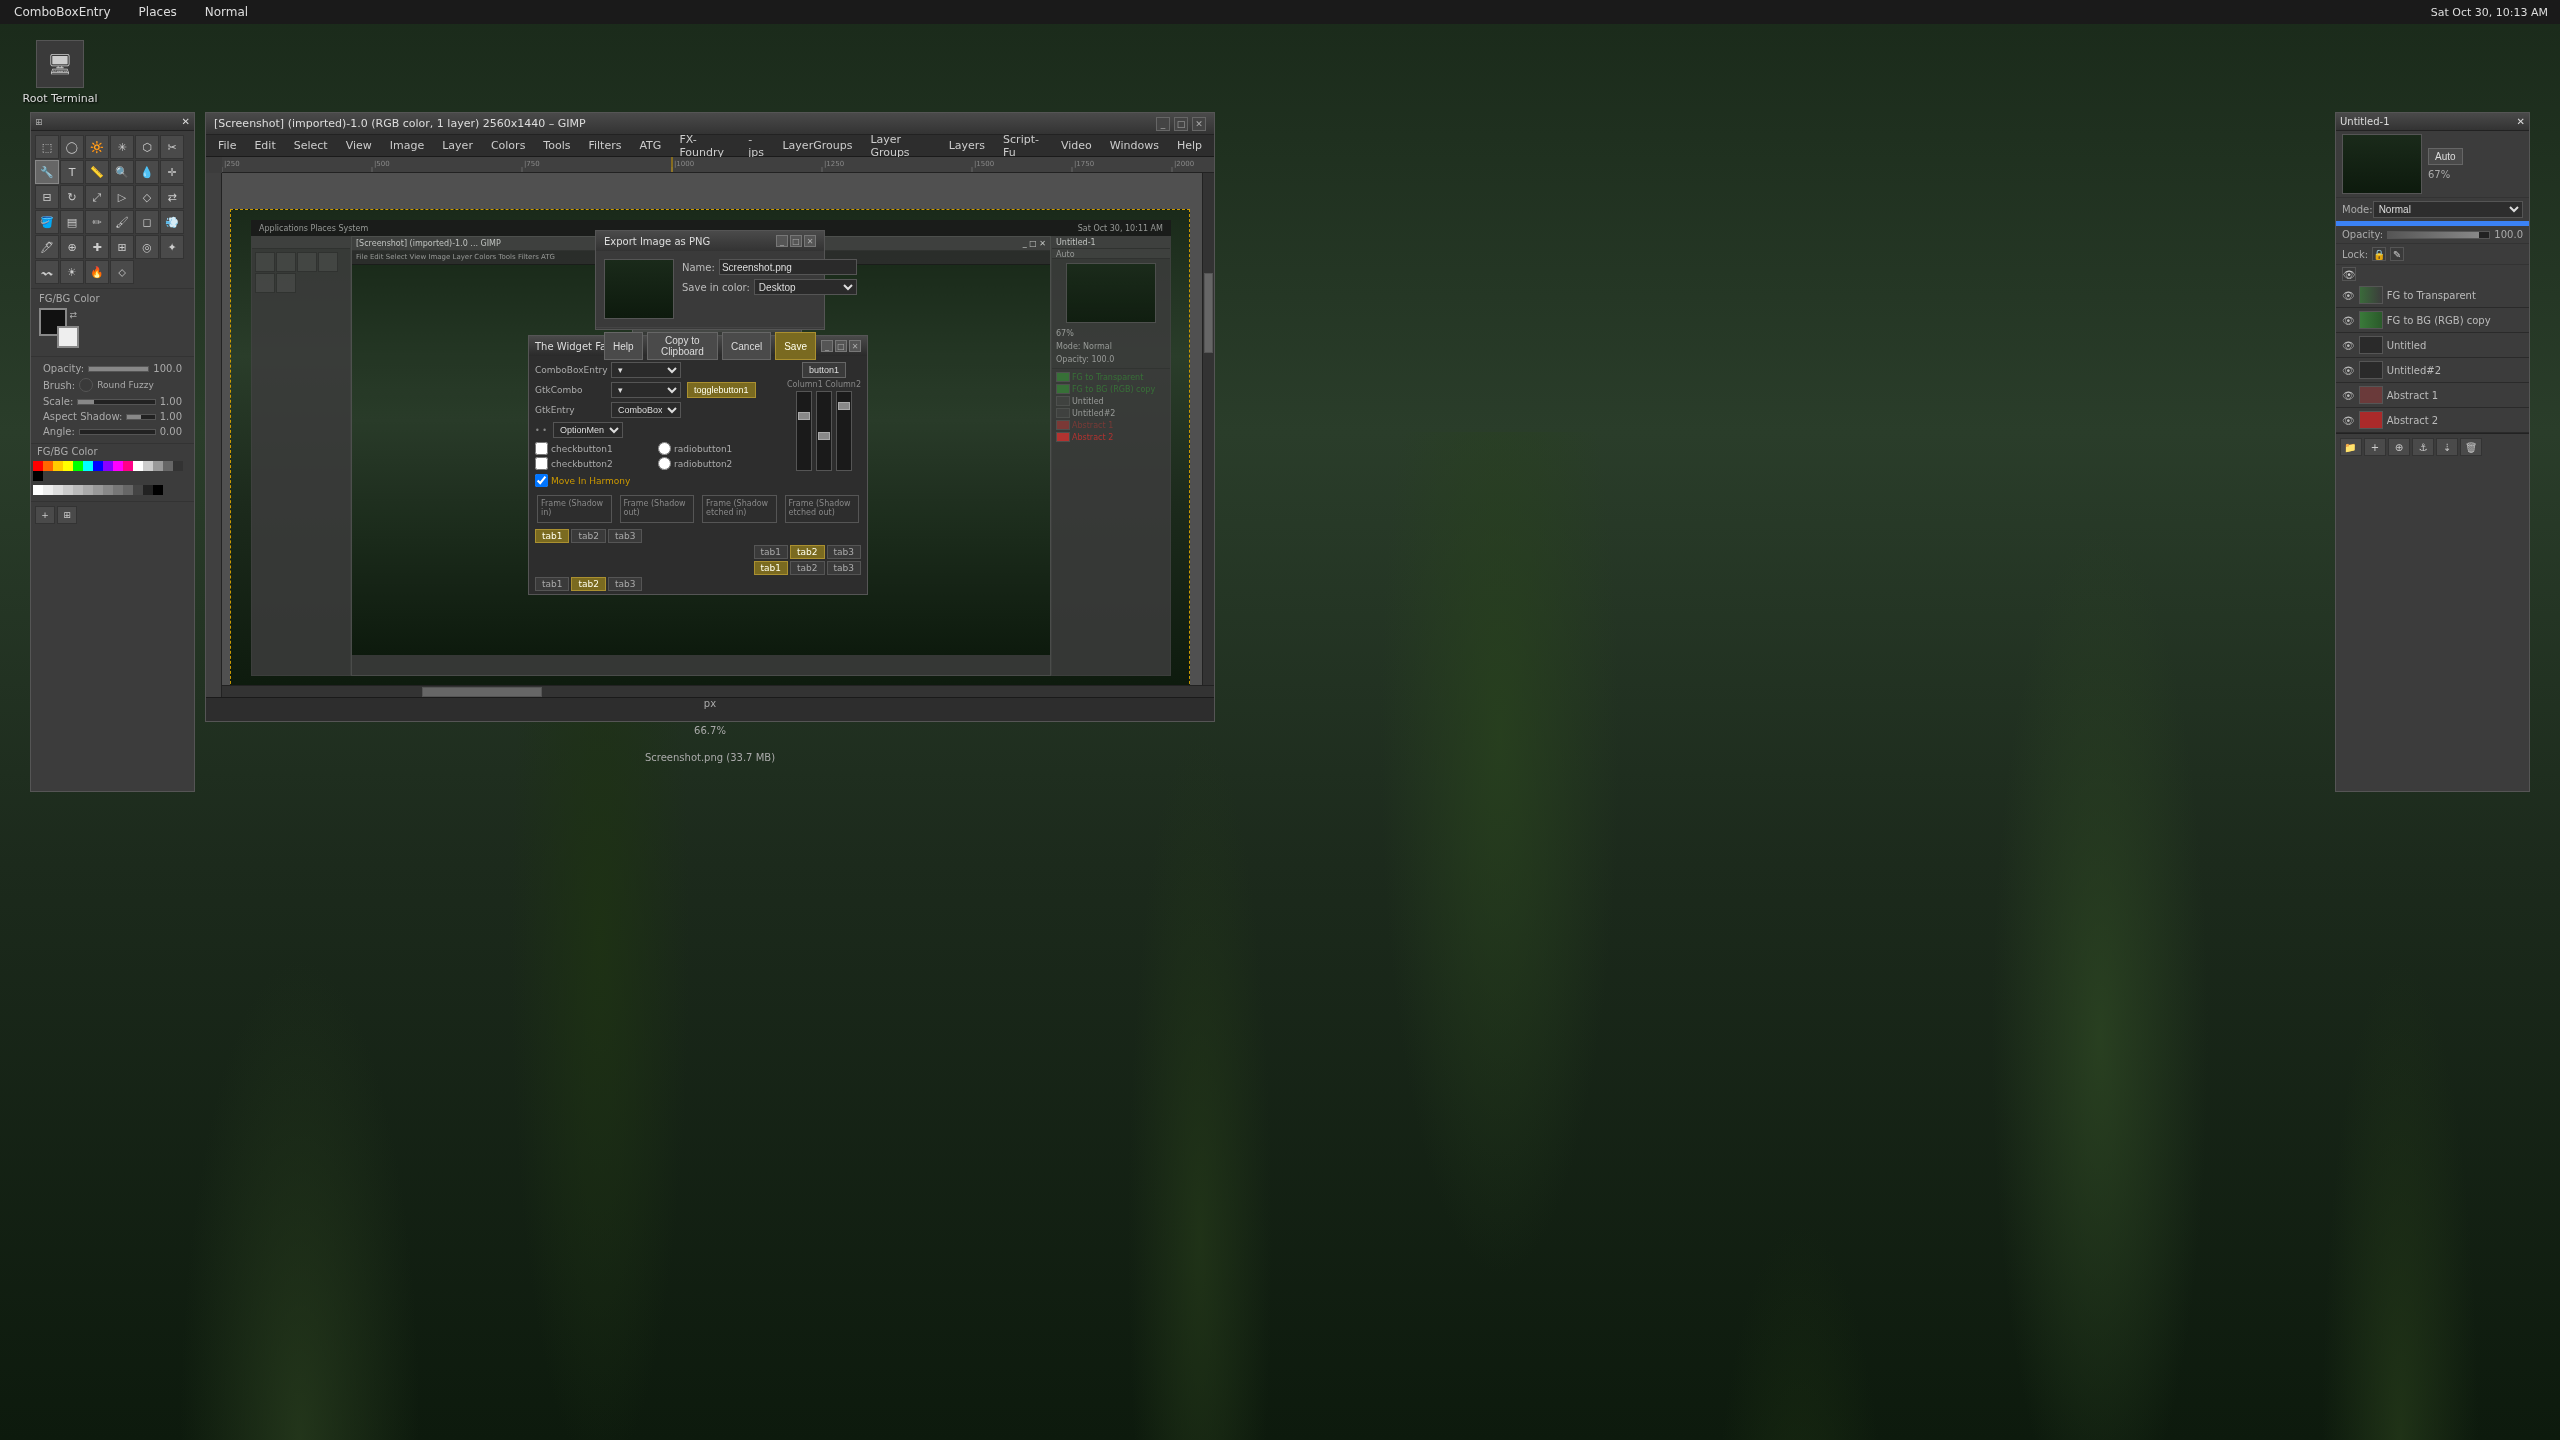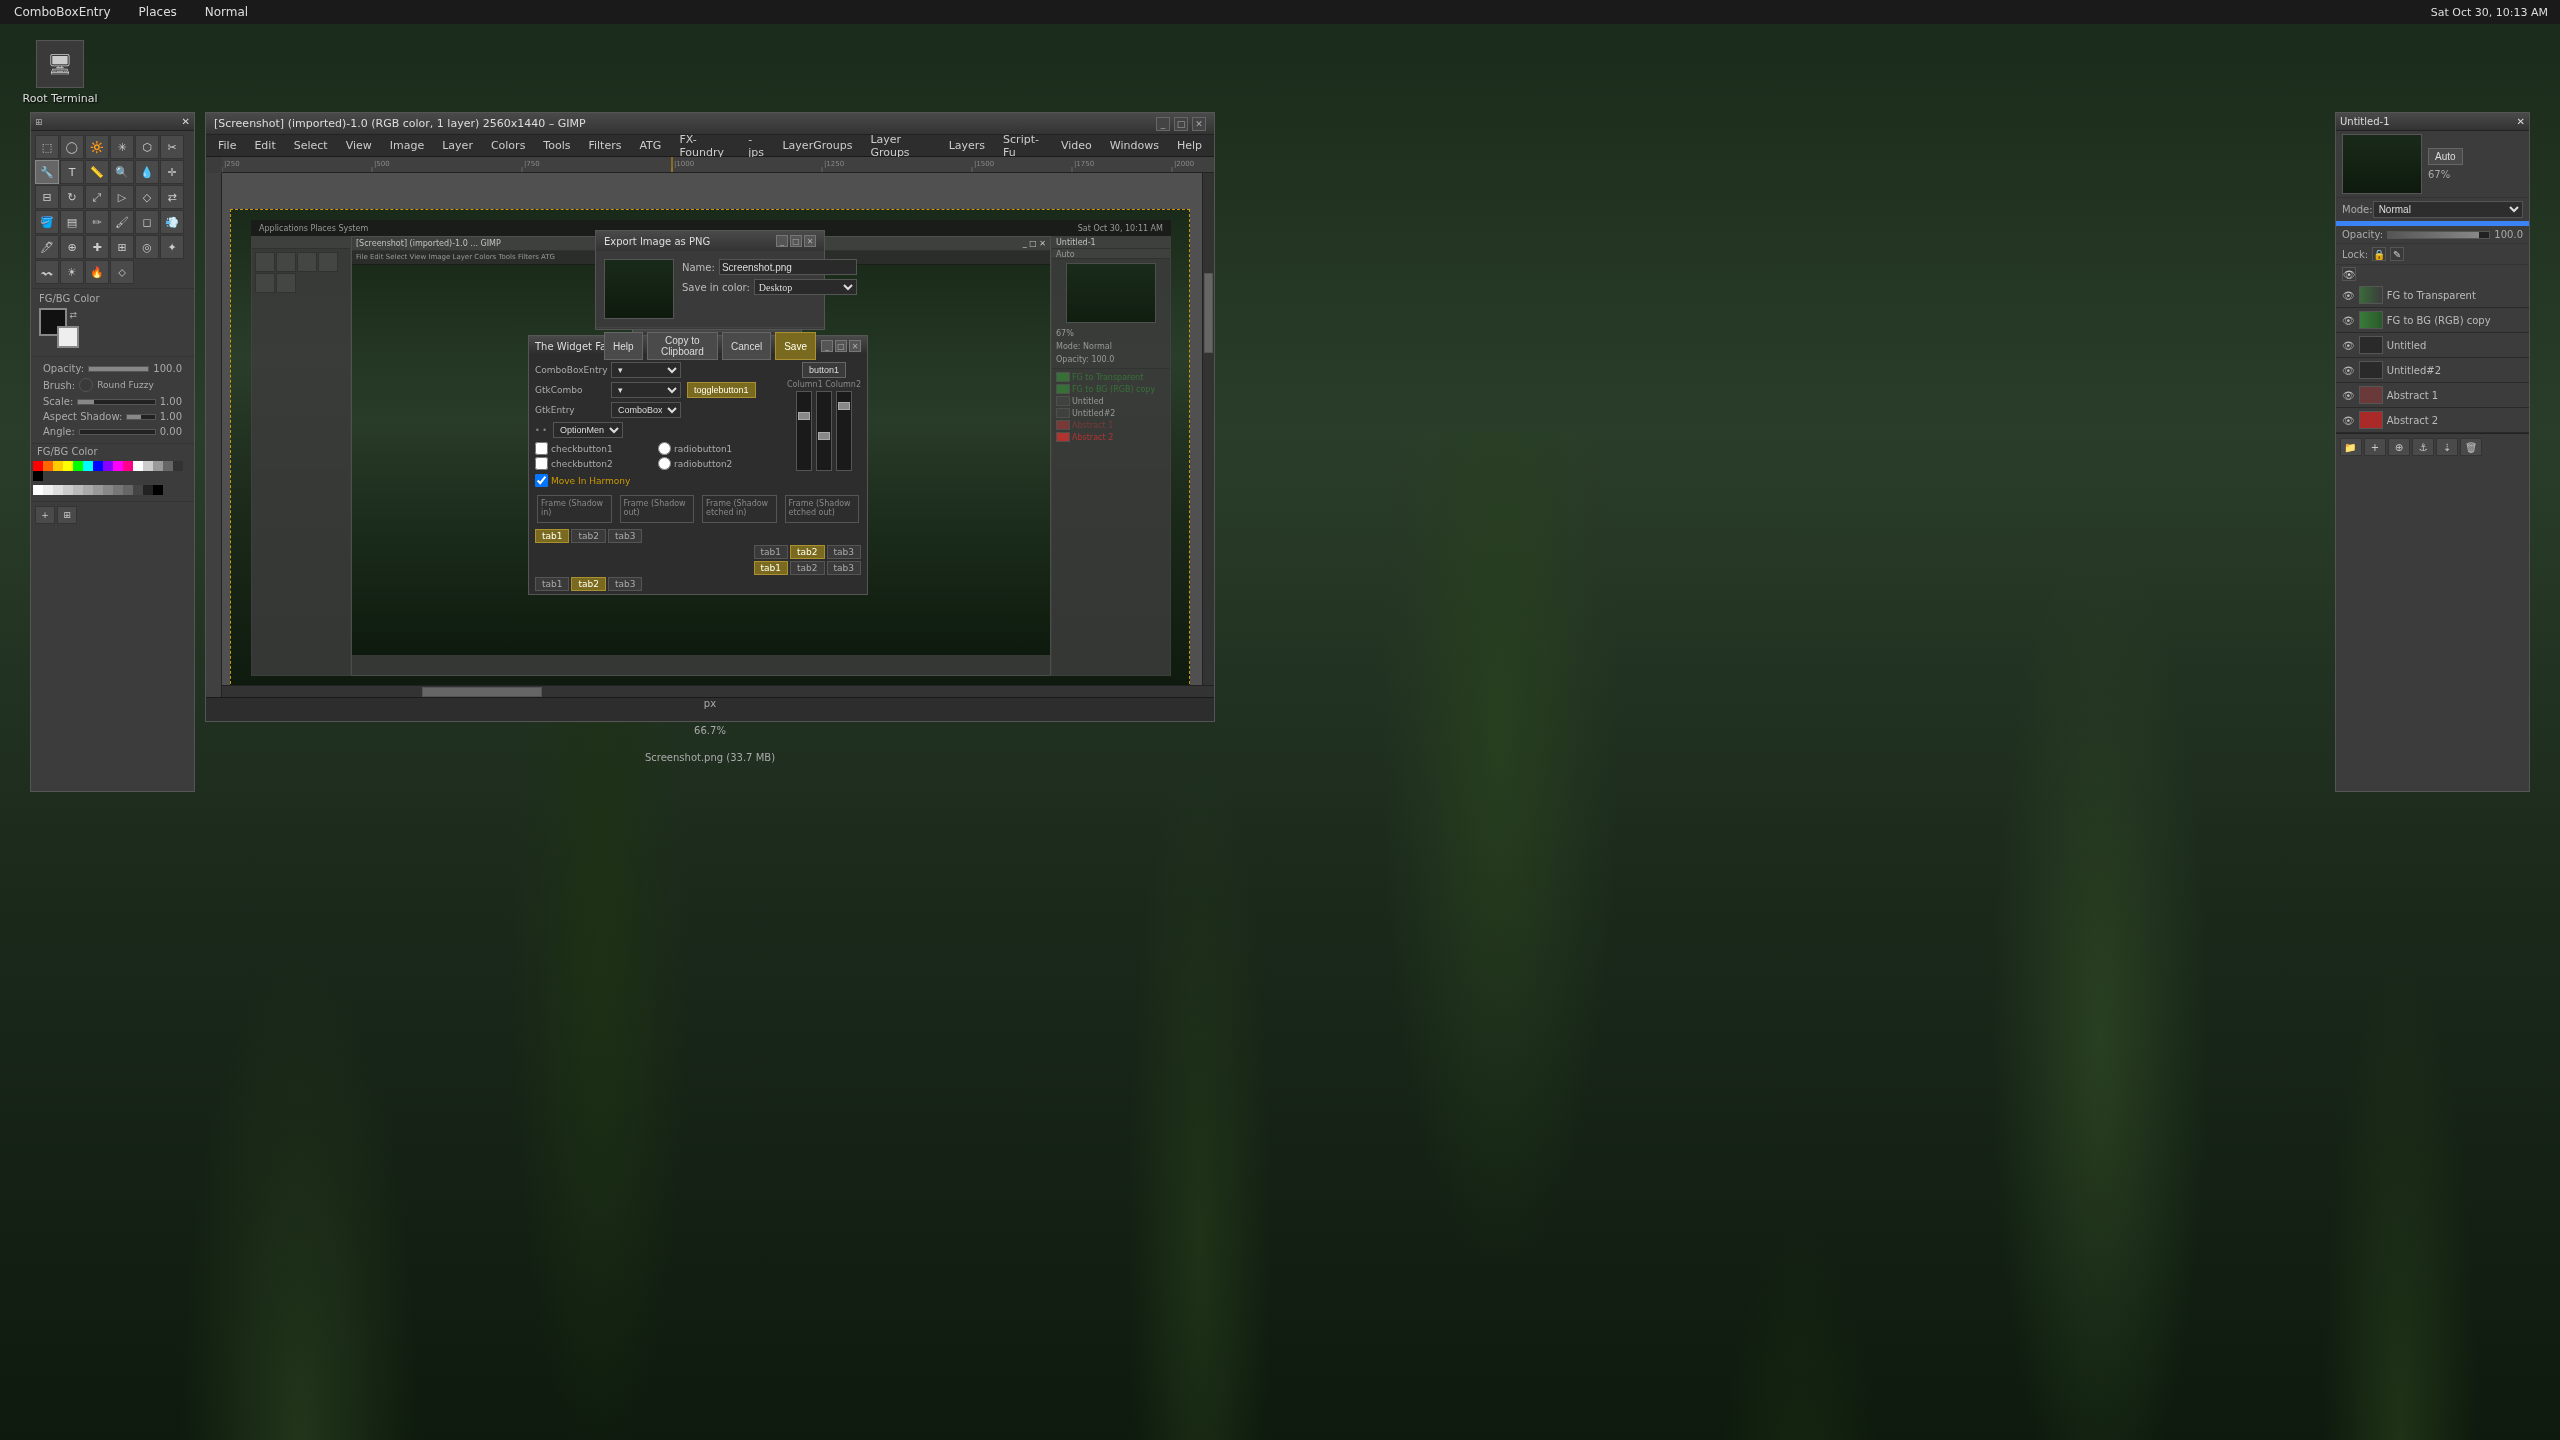--- a/index.html
+++ b/index.html
@@ -451,21 +451,20 @@
       font-size: 10px;
       padding: 0 2px;
     }
     .export-select {
       flex: 1;
       height: 16px;
       background: #2a2a2a;
       border: 1px solid #555;
       color: #ddd;
       font-size: 10px;
-      font-family: Liberation Serif, serif;
     }
 
     .export-buttons {
       display: flex;
       justify-content: flex-end;
       gap: 4px;
       padding: 4px 8px;
       border-top: 1px solid #444;
     }
     .export-action-btn {

